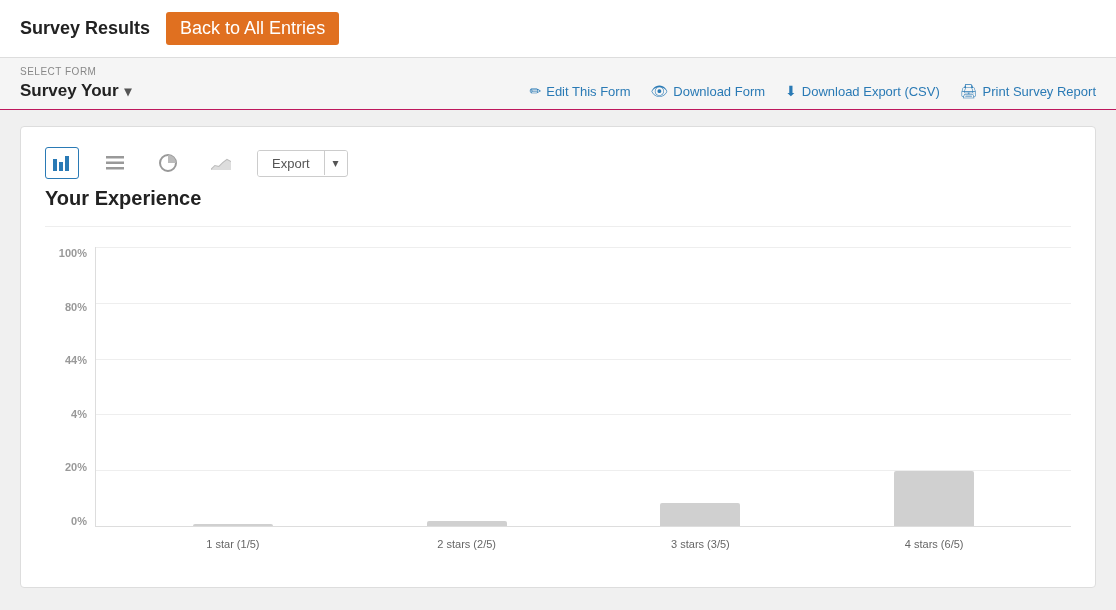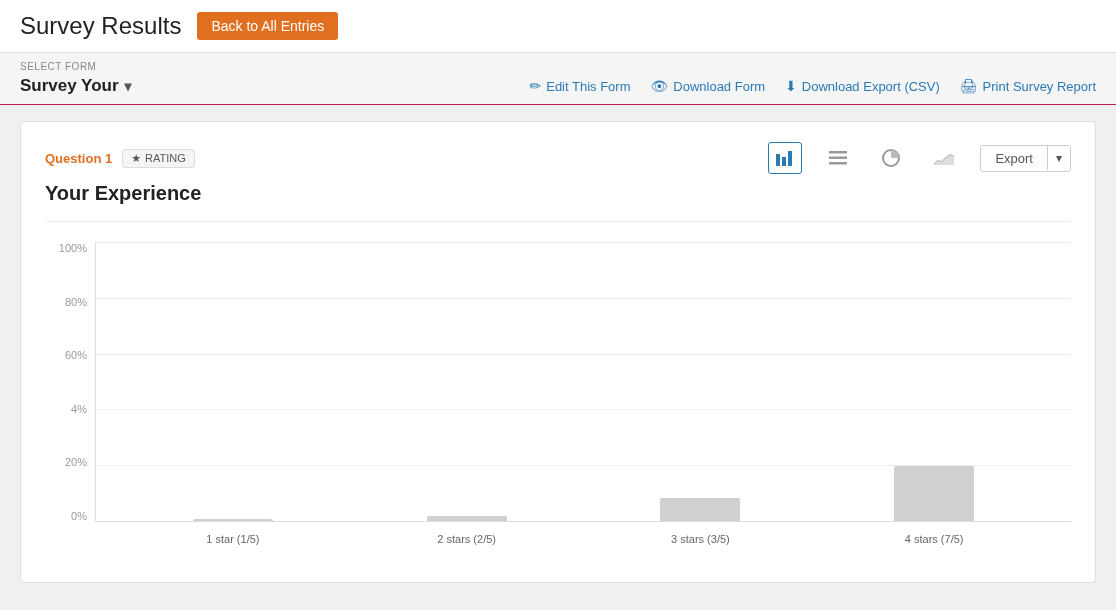--- a/index.html
+++ b/index.html
@@ -8,31 +8,31 @@
     
     .page-header {
       background: #fff;
       padding: 12px 20px;
       display: flex;
       align-items: center;
       gap: 16px;
       border-bottom: 1px solid #ddd;
     }
     .page-title {
-      font-size: 24px;
-      font-weight: 400;
+      font-size: 18px;
+      font-weight: 700;
       color: #222;
     }
     .back-btn {
       background: #e07020;
       color: #fff;
       border: none;
       padding: 6px 14px;
       border-radius: 3px;
-      font-size: 14px;
+      font-size: 18px;
       cursor: pointer;
       font-weight: 500;
     }
 
     
     .toolbar {
       background: #f5f5f5;
       padding: 8px 20px 0 20px;
       border-bottom: 1px solid #be185d;
     }
@@ -187,20 +187,21 @@
       position: absolute;
       left: 0;
       top: 0;
       bottom: 40px;
       width: 50px;
       display: flex;
       flex-direction: column;
       justify-content: space-between;
       align-items: flex-end;
       padding-right: 8px;
+      font-weight: bold;
     }
     .y-label {
       font-size: 11px;
       color: #999;
     }
     .chart-plot {
       position: relative;
       height: 100%;
       border-left: 1px solid #ddd;
       border-bottom: 1px solid #ddd;
@@ -287,27 +288,20 @@
         <span>Print Survey Report</span>
       </a>
     </div>
   </div>
 </div>
 
 <div class="main-content">
   <div class="question-card">
 
     <div class="question-header">
-      <div class="question-meta">
-        <span class="question-number">Question 1</span>
-        <span class="question-type-badge">
-          <span>★</span>
-          <span>RATING</span>
-        </span>
-      </div>
       <div class="chart-controls">
         <button class="chart-icon-btn active" title="Bar Chart">
           <svg width="20" height="16" viewBox="0 0 20 16">
             <rect x="1" y="4" width="4" height="12" fill="#2a7ab5"></rect>
             <rect x="7" y="7" width="4" height="9" fill="#2a7ab5"></rect>
             <rect x="13" y="1" width="4" height="15" fill="#2a7ab5"></rect>
           </svg>
         </button>
         <button class="chart-icon-btn" title="List View">
           <svg width="18" height="14" viewBox="0 0 18 14">
@@ -336,21 +330,21 @@
     </div>
 
     <div class="question-title">Your Experience</div>
 
     <hr class="divider">
 
     <div class="chart-area">
       <div class="chart-y-axis">
         <span class="y-label">100%</span>
         <span class="y-label">80%</span>
-        <span class="y-label">60%</span>
+        <span class="y-label">44%</span>
         <span class="y-label">4%</span>
         <span class="y-label">20%</span>
         <span class="y-label">0%</span>
       </div>
       <div class="chart-plot">
 
         <div class="grid-lines">
           <div class="grid-line" style="top: 0%;"></div>
           <div class="grid-line" style="top: 20%;"></div>
           <div class="grid-line" style="top: 40%;"></div>
@@ -373,20 +367,20 @@
             </div>
             <div class="bar-group">
               <div class="bar-wrapper">
                 <div class="bar" style="height: 23px; width: 80px;"></div>
                 <span class="bar-label">3 stars (3/5)</span>
               </div>
             </div>
             <div class="bar-group">
               <div class="bar-wrapper">
                 <div class="bar" style="height: 55.2px; width: 80px;"></div>
-                <span class="bar-label">4 stars (7/5)</span>
+                <span class="bar-label">4 stars (6/5)</span>
               </div>
             </div>
           </div>
       </div>
     </div>
   </div>
 </div>
 
 </body></html>

